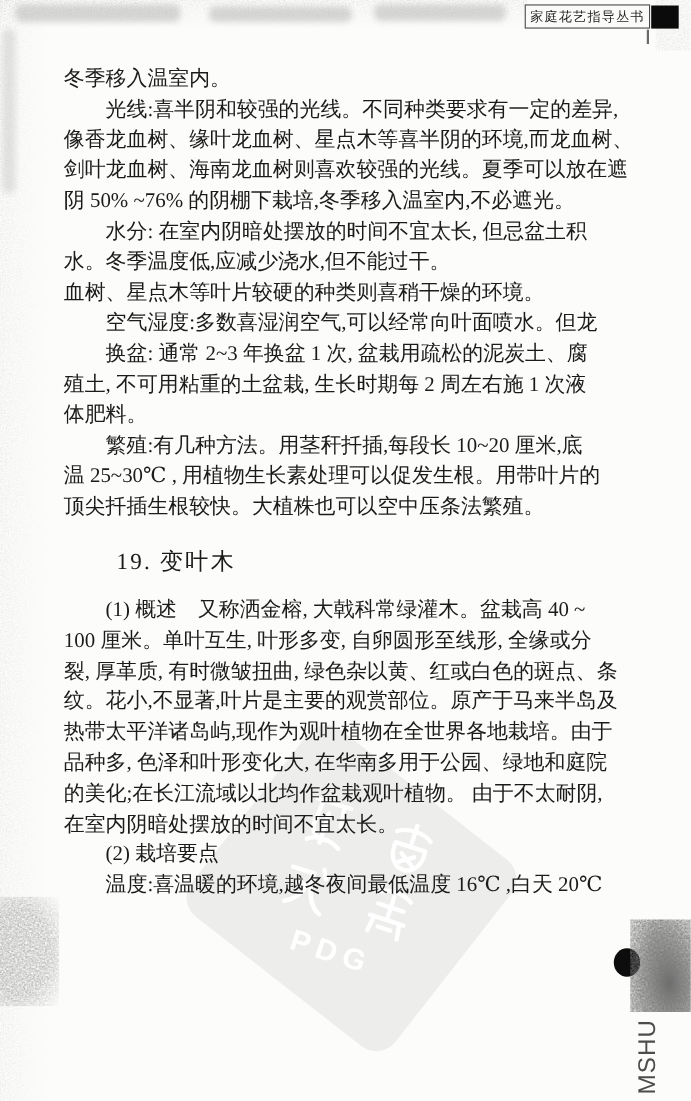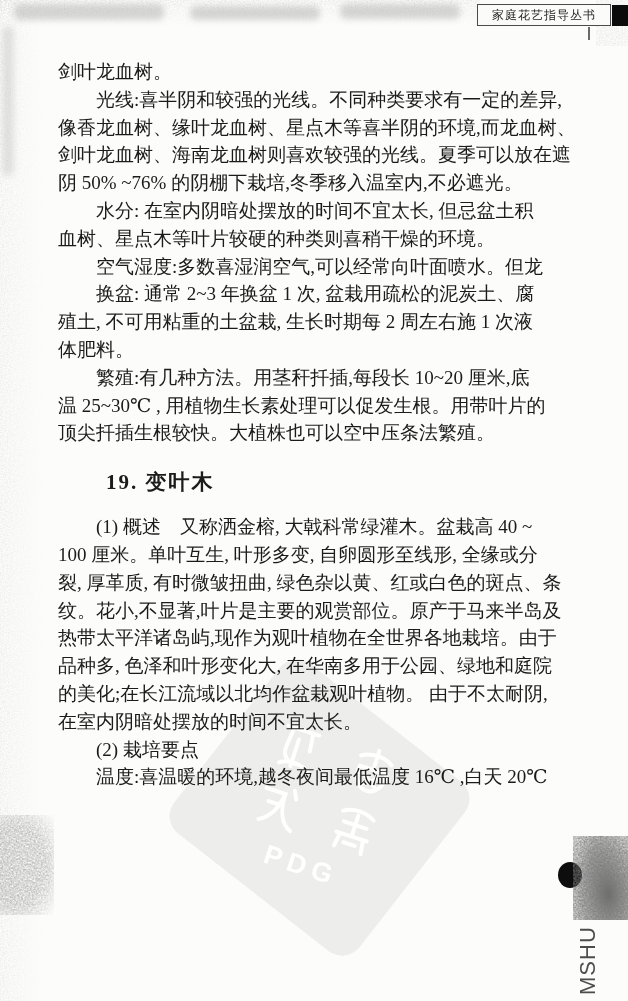--- a/index.html
+++ b/index.html
@@ -21,21 +21,21 @@
   .nz-topright{left:596px;top:0;width:32px;height:46px;opacity:.4;}
   .ghost{position:absolute;background:#9a9a9a;filter:blur(3px);border-radius:6px;opacity:.38;}
   .g1{left:14px;top:4px;width:150px;height:16px;}
   .g2{left:190px;top:6px;width:130px;height:14px;}
   .g3{left:340px;top:4px;width:120px;height:15px;}
   .g4{left:2px;top:26px;width:12px;height:150px;opacity:.25;}
 
   
   .hdr{position:absolute;left:477px;top:4px;height:22px;display:flex;align-items:center;z-index:4;}
   .hdr-box{display:flex;align-items:center;height:20px;border:1px solid #4a4a4a;
-           padding:0 14px;background:#fbfbf9;}
+           padding:0 4px;background:#fbfbf9;}
   .hdr-label{font-size:12px;letter-spacing:1px;color:#1f1f1f;white-space:nowrap;
              font-family:"Liberation Serif",serif;}
   .hdr-sq{width:25px;height:21px;background:#0b0b0b;margin-left:1px;}
   .hdr-tick{position:absolute;left:588px;top:27px;width:1.5px;height:13px;background:#6a6a6a;z-index:4;}
 
   
   .stamp{position:absolute;left:202px;top:700px;width:235px;height:215px;
          background:#ededeb;border-radius:22px;transform:rotate(38deg);
          z-index:1;display:flex;align-items:center;justify-content:center;}
   .stamp-inner{transform:rotate(-20deg);display:flex;flex-direction:column;
@@ -43,21 +43,21 @@
   .seal-grid{display:grid;grid-template-columns:52px 52px;gap:10px 26px;}
   .seal-grid svg{display:block;}
   .stamp-label{color:#ffffff;font-family:"Liberation Sans",sans-serif;
                font-size:27px;letter-spacing:6px;font-weight:bold;margin-top:2px;}
 
   
   .text{position:absolute;left:58px;top:58px;width:506px;z-index:2;
         font-size:19px;line-height:27.8px;color:#1b1b1b;}
   .ln{white-space:nowrap;}
   .ind{text-indent:2em;}
-  .heading{font-weight:bold;font-size:21px;line-height:30px;
+  .heading{font-weight:normal;font-size:21px;line-height:30px;
            margin:20px 0 16px 48px;letter-spacing:2px;}
 
   
   .dot{position:absolute;left:558px;top:862px;width:24px;height:26px;
        background:#0d0d0d;border-radius:50%;z-index:3;filter:blur(.4px);}
   .smudge{position:absolute;left:573px;top:836px;width:55px;height:84px;z-index:3;
        background:
          radial-gradient(ellipse at 65% 70%,rgba(30,30,30,.65),rgba(70,70,70,.35) 55%,rgba(120,120,120,.12) 78%,transparent 92%),
          radial-gradient(ellipse at 40% 15%,rgba(90,90,90,.28),transparent 60%);}
   .smudge svg{position:absolute;inset:0;}
@@ -131,26 +131,27 @@
           <g fill="none" stroke="#ffffff" stroke-width="4" stroke-linecap="round">
             <path d="M10 10 C20 4 32 4 42 10 M26 10 L26 30 M14 20 L38 20 M10 32 L42 32 M14 32 L12 46 M38 32 L40 46 M20 40 L32 40"></path>
           </g>
         </svg>
       </div>
       <div class="stamp-label">PDG</div>
     </div>
   </div>
 
   <main class="text">
-    <div class="ln">剑叶龙血树。</div>
+    <div class="ln">冬季移入温室内。</div>
     <div class="ln ind">光线:喜半阴和较强的光线。不同种类要求有一定的差异,</div>
     <div class="ln">像香龙血树、缘叶龙血树、星点木等喜半阴的环境,而龙血树、</div>
     <div class="ln">剑叶龙血树、海南龙血树则喜欢较强的光线。夏季可以放在遮</div>
     <div class="ln">阴 50% ~76% 的阴棚下栽培,冬季移入温室内,不必遮光。</div>
     <div class="ln ind">水分: 在室内阴暗处摆放的时间不宜太长, 但忌盆土积</div>
+    <div class="ln">水。冬季温度低,应减少浇水,但不能过干。</div>
     <div class="ln">血树、星点木等叶片较硬的种类则喜稍干燥的环境。</div>
     <div class="ln ind">空气湿度:多数喜湿润空气,可以经常向叶面喷水。但龙</div>
     <div class="ln ind">换盆: 通常 2~3 年换盆 1 次, 盆栽用疏松的泥炭土、腐</div>
     <div class="ln">殖土, 不可用粘重的土盆栽, 生长时期每 2 周左右施 1 次液</div>
     <div class="ln">体肥料。</div>
     <div class="ln ind">繁殖:有几种方法。用茎秆扦插,每段长 10~20 厘米,底</div>
     <div class="ln">温 25~30℃ , 用植物生长素处理可以促发生根。用带叶片的</div>
     <div class="ln">顶尖扦插生根较快。大植株也可以空中压条法繁殖。</div>
 
     <h2 class="heading">19. 变叶木</h2>

